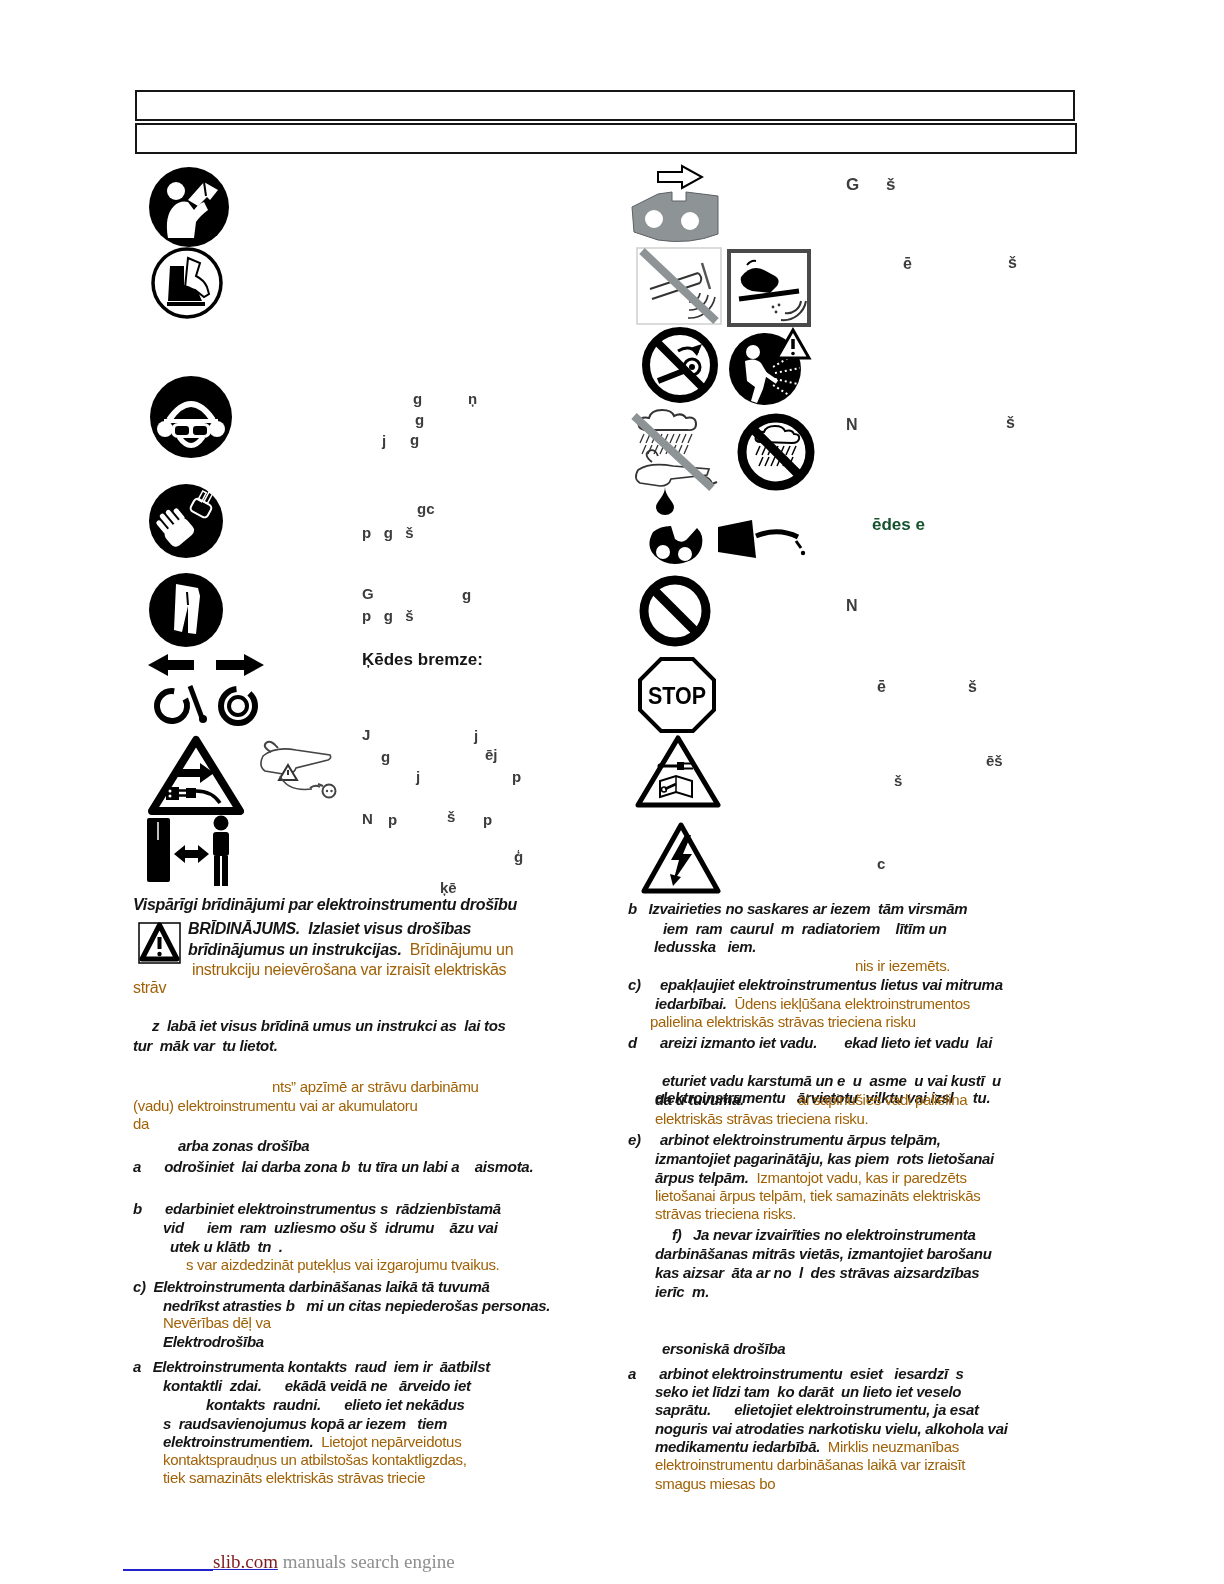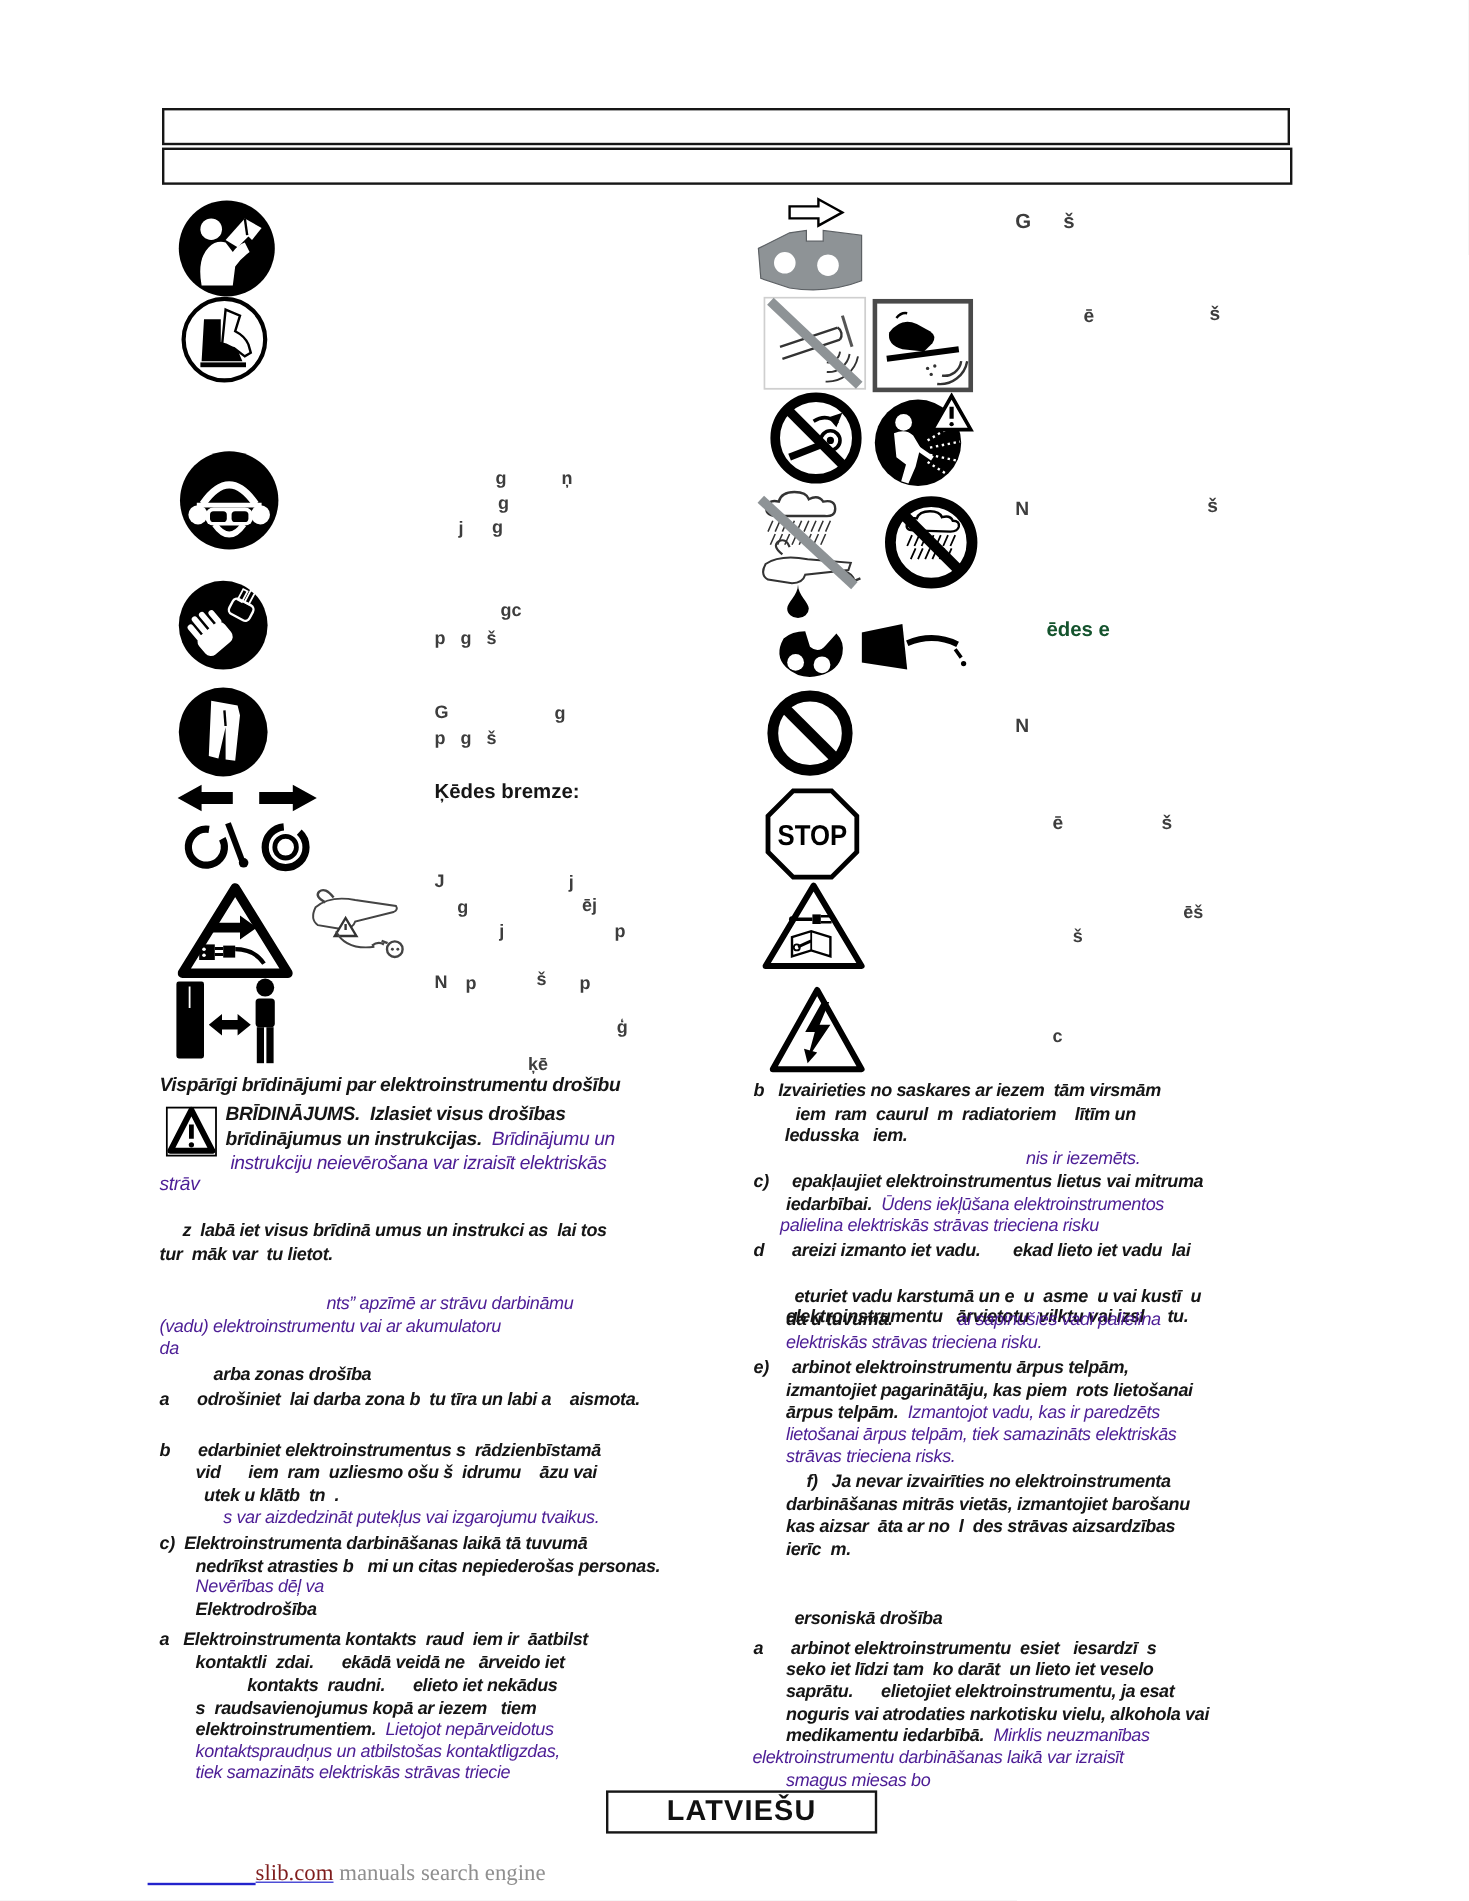--- a/index.html
+++ b/index.html
@@ -1,21 +1,21 @@
 <!DOCTYPE html>
 <html><head>
 <meta charset="utf-8">
 <style>
   html,body{margin:0;padding:0;background:#e8e8e8;}
   .page{position:relative;width:1224px;height:1584px;background:#ffffff;overflow:hidden;
         font-family:"Liberation Sans",sans-serif;}
   .hbox{position:absolute;border:2px solid #161616;background:#fff;}
   .line{position:absolute;white-space:pre;color:#151515;letter-spacing:-0.3px;font-size:15px;}
   .line .b{font-weight:bold;font-style:italic;}
-  .line .i{font-style:italic;color:#4c1d95;}
+  .line .i{color:#a16207;}
   .frag{position:absolute;white-space:pre;color:#3d3d3d;font-weight:600;font-size:15px;}
   .ic{position:absolute;}
   .langbox{position:absolute;left:505px;top:1492px;width:222px;height:32px;border:2px solid #161616;
            text-align:center;font-weight:bold;font-size:24px;letter-spacing:1px;line-height:32px;color:#111;}
   .footer{position:absolute;left:123px;top:1551px;font-family:"Liberation Serif",serif;font-size:19px;}
   .footer .lead{display:inline-block;width:90px;border-bottom:2px solid #2323cc;height:18px;}
   .footer a{color:#7f1d1d;text-decoration:underline;text-decoration-color:#2323cc;}
   .footer .tag{color:#8f8f8f;}
 </style>
 </head>
@@ -336,21 +336,20 @@
       <div class="line" style="left: 628px; top: 1226px; margin-left: 44px;"><span class="b">f)   Ja nevar izvairīties no elektroinstrumenta</span></div>
       <div class="line" style="left: 655px; top: 1245px;"><span class="b">darbināšanas mitrās vietās, izmantojiet barošanu</span></div>
       <div class="line" style="left: 655px; top: 1264px;"><span class="b">kas aizsar  āta ar no  l  des strāvas aizsardzības</span></div>
       <div class="line" style="left: 655px; top: 1283px;"><span class="b">ierīc  m.</span></div>
       <div class="line" style="left: 662px; top: 1340px;"><span class="b">ersoniskā drošība</span></div>
       <div class="line" style="left: 628px; top: 1365px;"><span class="b">a      arbinot elektroinstrumentu  esiet   iesardzī  s</span></div>
       <div class="line" style="left: 655px; top: 1383px;"><span class="b">seko iet līdzi tam  ko darāt  un lieto iet veselo</span></div>
       <div class="line" style="left: 655px; top: 1401px;"><span class="b">saprātu.      elietojiet elektroinstrumentu, ja esat</span></div>
       <div class="line" style="left: 655px; top: 1420px;"><span class="b">noguris vai atrodaties narkotisku vielu, alkohola vai</span></div>
       <div class="line" style="left: 655px; top: 1438px;"><span class="b">medikamentu iedarbībā.</span><span class="i">  Mirklis neuzmanības</span></div>
-      <div class="line" style="left: 627px; top: 1456px;"><span class="i">elektroinstrumentu darbināšanas laikā var izraisīt</span></div>
+      <div class="line" style="left: 655px; top: 1456px;"><span class="i">elektroinstrumentu darbināšanas laikā var izraisīt</span></div>
       <div class="line" style="left: 655px; top: 1475px;"><span class="i">smagus miesas bo</span></div>
     </div>
 
-  <div class="langbox">LATVIEŠU</div>
 
   <div class="footer"><span class="lead">&nbsp;</span><a href="#">slib.com</a><span class="tag"> manuals search engine</span></div>
 
 </div>
 
 </body></html>

